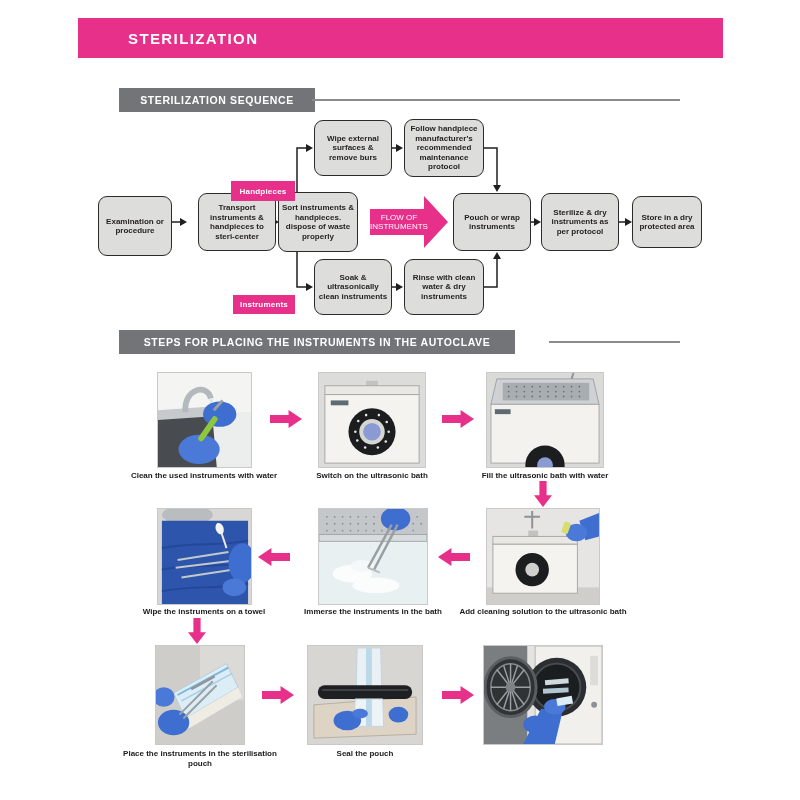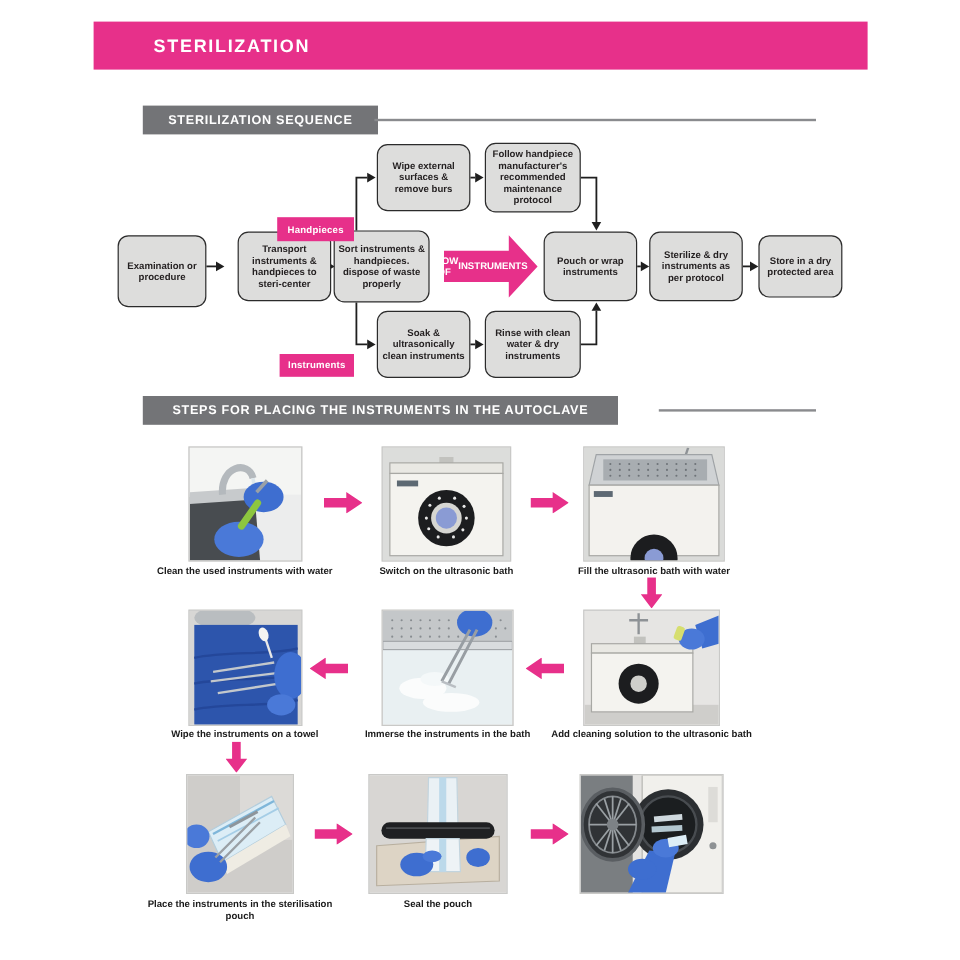--- a/index.html
+++ b/index.html
@@ -14,21 +14,21 @@
            box-sizing:border-box;padding:0 10px;}
   .sec-line{position:absolute;height:2px;background:#8a8b8e;}
   .fc-lines{position:absolute;left:0;top:0;pointer-events:none;}
   .fc-box{position:absolute;background:var(--boxfill);border:1.4px solid #2b2b2b;border-radius:9px;
           display:flex;align-items:center;justify-content:center;text-align:center;
           font-size:8px;line-height:9.5px;font-weight:bold;color:var(--ink);
           padding:3px;box-sizing:border-box;}
   .fc-label{position:absolute;background:var(--pink);color:#fff;font-weight:bold;font-size:8px;
             display:flex;align-items:center;justify-content:center;letter-spacing:0.2px;margin-top:32px;}
   .flow-arrow-text{position:absolute;left:368px;top:206px;width:62px;height:32px;color:#fff;
-            font-weight:bold;font-size:8px;line-height:9.5px;display:flex;
+            font-weight:normal;font-size:8px;line-height:9.5px;display:flex;flex-direction:column;
             align-items:center;justify-content:center;z-index:2;text-align:center;}
   .photo{position:absolute;overflow:hidden;border:1px solid #c9c9c7;box-sizing:border-box;background:#e6e6e4;}
   .photo svg{display:block;width:100%;height:100%;}
   .caption{position:absolute;width:180px;text-align:center;font-size:8px;line-height:9.5px;
            font-weight:bold;color:#1a1a1a;}
   .arrow-r,.arrow-l{position:absolute;width:32px;height:18px;background:var(--pink);}
   .arrow-r{clip-path:polygon(0 28%,58% 28%,58% 0,100% 50%,58% 100%,58% 72%,0 72%);}
   .arrow-l{clip-path:polygon(100% 28%,42% 28%,42% 0,0 50%,42% 100%,42% 72%,100% 72%);}
   .arrow-d{position:absolute;width:18px;height:26px;background:var(--pink);
            clip-path:polygon(30% 0,70% 0,70% 55%,100% 55%,50% 100%,0 55%,30% 55%);}

